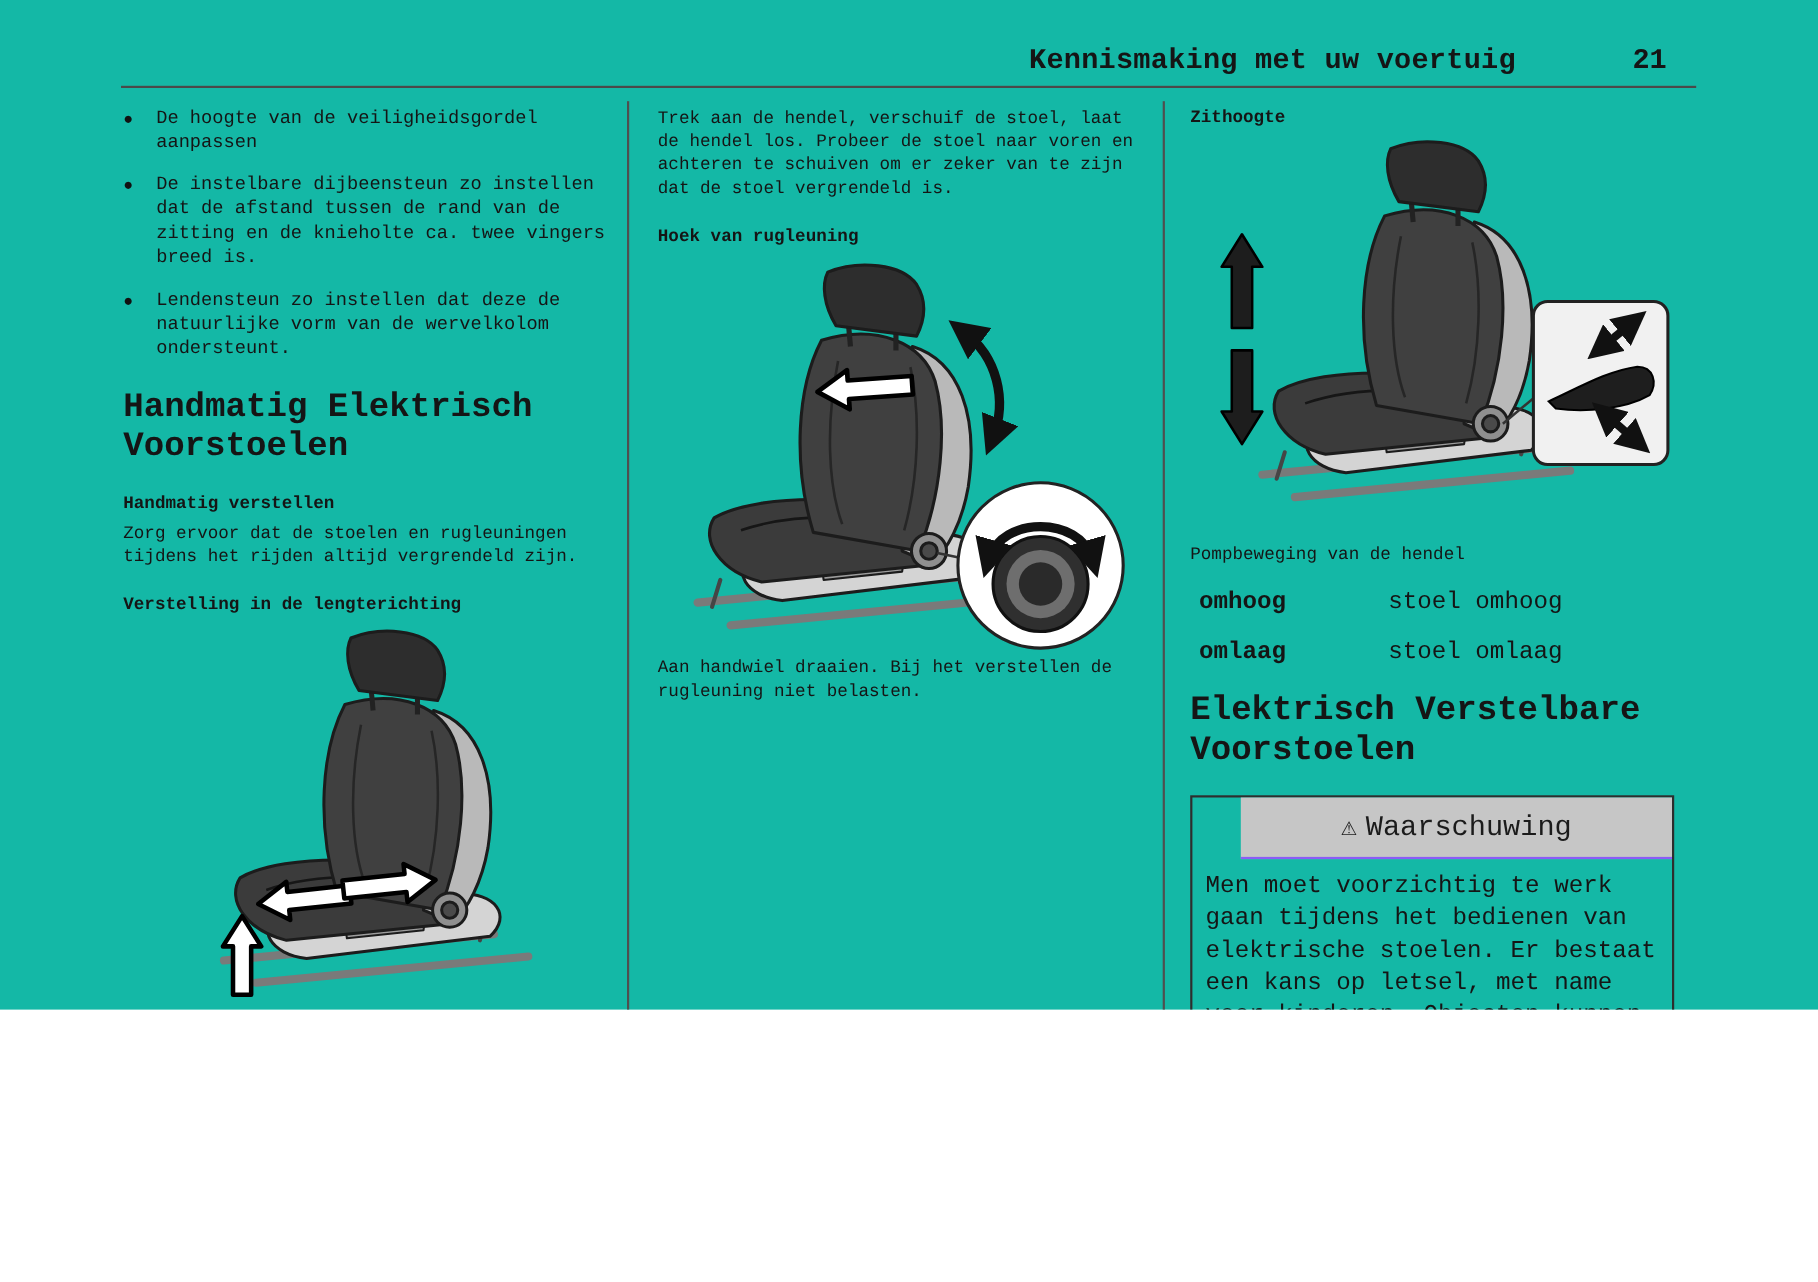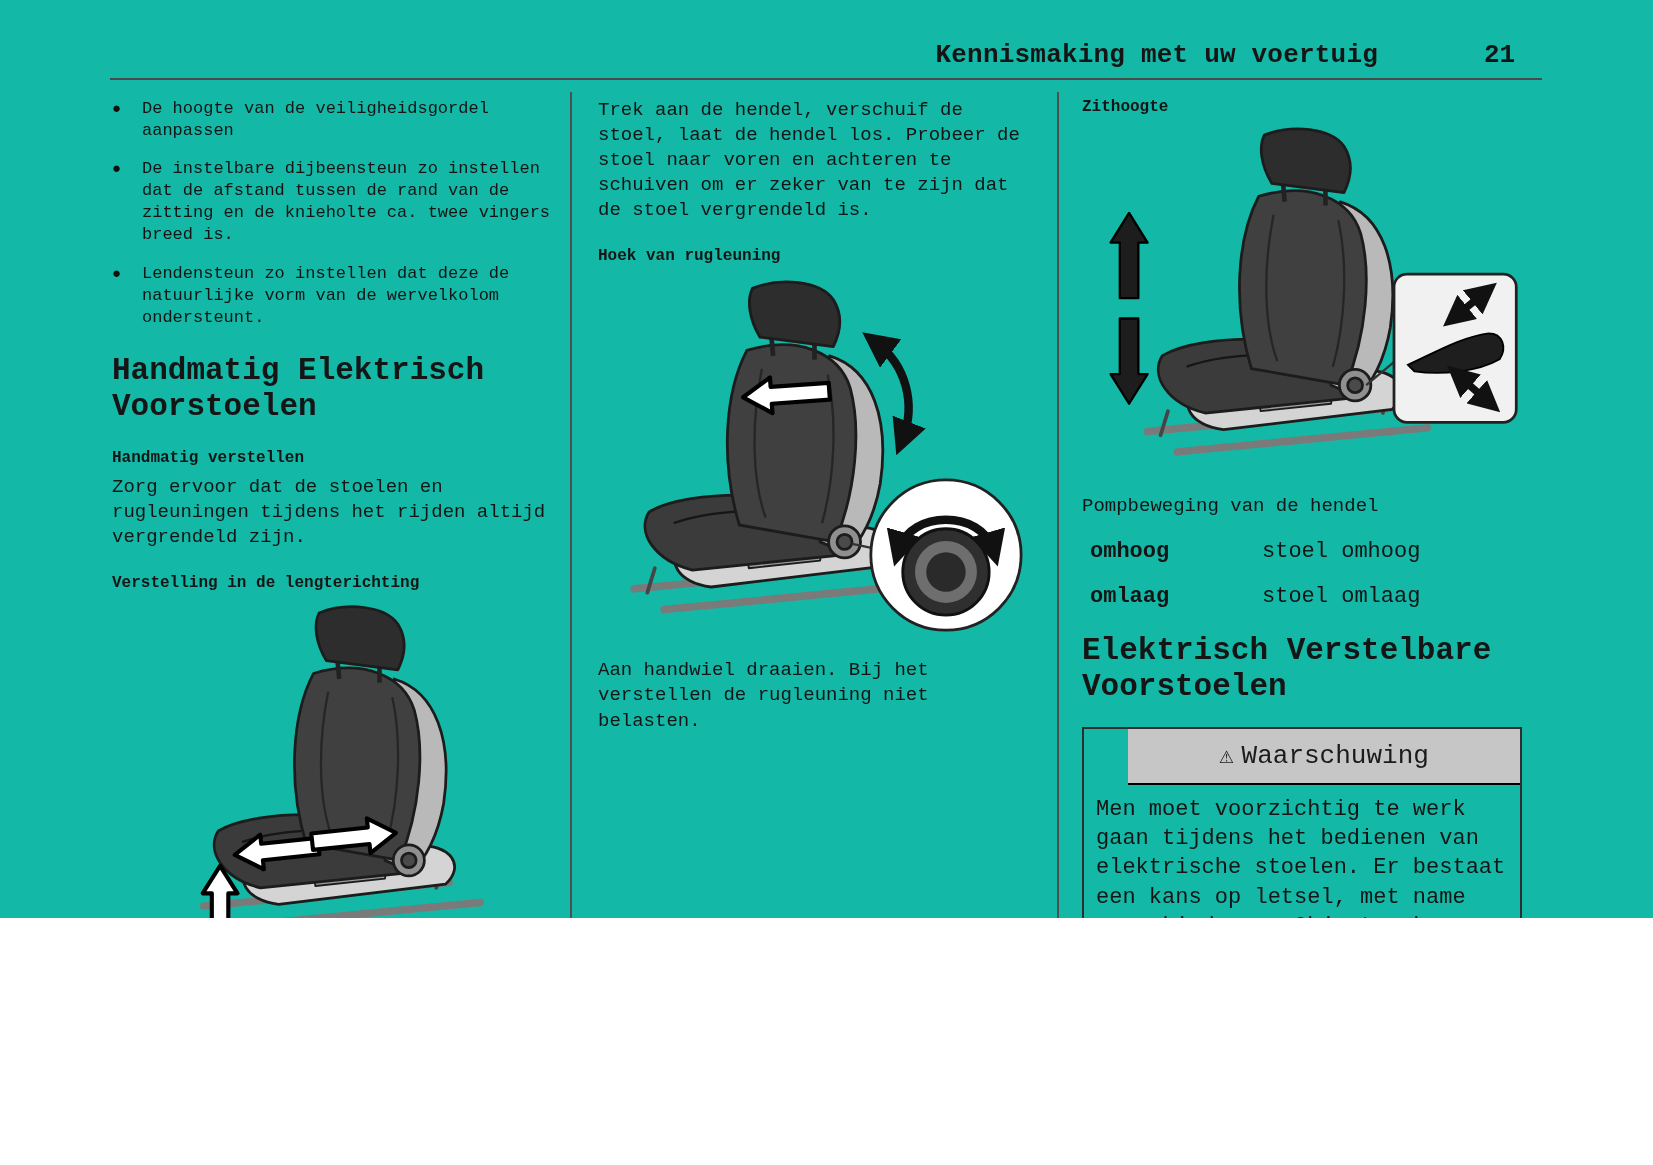--- a/index.html
+++ b/index.html
@@ -15,21 +15,21 @@
   .page-num { position:absolute; top:40px; left:1484px; font-size:26px; font-weight:bold; }
   .header-rule { position:absolute; top:78px; left:110px; width:1432px; height:2px; background:#4a4a4a; }
   .vdiv { position:absolute; top:92px; width:2px; height:962px; background:#4f4f4f; }
   #vdiv1 { left:570px; }
   #vdiv2 { left:1057px; }
   .col { position:absolute; top:98px; }
   #col1 { left:112px; width:444px; }
   #col2 { left:598px; width:444px; }
   #col3 { left:1082px; width:460px; }
 
-  .body-text { font-size:19px; line-height:1.32; margin-top:4px; }
+  .body-text { font-size:16px; line-height:1.32; margin-top:4px; }
   .section { font-size:31px; font-weight:bold; line-height:1.16; margin-top:24px; }
   .sub { font-size:16px; font-weight:bold; margin-top:24px; margin-bottom:8px; }
   .sub.first { margin-top:0; }
 
   ul.bullets { list-style:none; }
   ul.bullets li {
     position:relative; padding-left:30px; margin-bottom:16px;
     font-size:17px; line-height:1.3;
   }
   ul.bullets li::before {
@@ -40,21 +40,21 @@
   #seat1-svg { width:385px; height:339px; margin:10px 0 0 64px; }
   #seat2-svg { width:432px; height:357px; margin:12px 0 2px 8px; }
   #seat3-svg { width:436px; height:352px; margin:8px 0 0 6px; }
 
   .kv-table { margin-top:6px; padding-left:8px; }
   .kv-row { display:grid; grid-template-columns:172px 1fr; margin-top:20px; font-size:22px; }
   .kv-key { font-weight:bold; }
 
   .warning-box { border:2px solid #2e2e2e; margin-top:22px; width:440px; }
   .warning-header {
-    background:#c6c6c6; border-bottom:2px solid #000000; text-align:center;
+    background:#c6c6c6; border-bottom:2px solid #8b5cf6; text-align:center;
     font-size:26px; padding:12px 6px; color:#1b1b1b;margin-left:44px;
   }
   .warn-glyph { font-size:24px; margin-right:8px; }
   .warning-body {
     padding:10px 12px 12px 12px; font-size:22px; line-height:1.33; white-space:pre-line;
   }
 </style>
 </head>
 <body>
 
@@ -133,21 +133,21 @@
       <polygon points="0,0 30,-19 30,-9 92,-9 92,9 30,9 30,19" transform="translate(146,128) rotate(-4)" fill="#fff" stroke="#000" stroke-width="4.5" stroke-linejoin="round"></polygon>
 
       <line x1="262" y1="284" x2="320" y2="296" stroke="#333" stroke-width="2.5"></line>
       <circle cx="362" cy="296" r="80" fill="#ffffff" stroke="#222" stroke-width="3"></circle>
       <circle cx="362" cy="314" r="46" fill="#2f2f2f" stroke="#111" stroke-width="3"></circle>
       <circle cx="362" cy="314" r="33" fill="#6e6e6e"></circle>
       <circle cx="362" cy="314" r="21" fill="#2a2a2a"></circle>
       <path d="M312 290 C 324 248 400 248 412 290" fill="none" stroke="#111" stroke-width="9" marker-start="url(#ah)" marker-end="url(#ah)"></path>
     </svg>
 
-    <p class="body-text" style="margin-top:24px">Aan handwiel draaien. Bij het verstellen de rugleuning niet belasten.</p>
+    <p class="body-text" style="margin-top:4px">Aan handwiel draaien. Bij het verstellen de rugleuning niet belasten.</p>
   </div>
 
   <div class="col" id="col3">
     <h2 class="sub first">Zithoogte</h2>
 
     <svg id="seat3-svg" class="illus" viewBox="0 0 470 380">
       <g transform="translate(34,0)">
           <use href="#seat-body"></use>
         </g>
 

